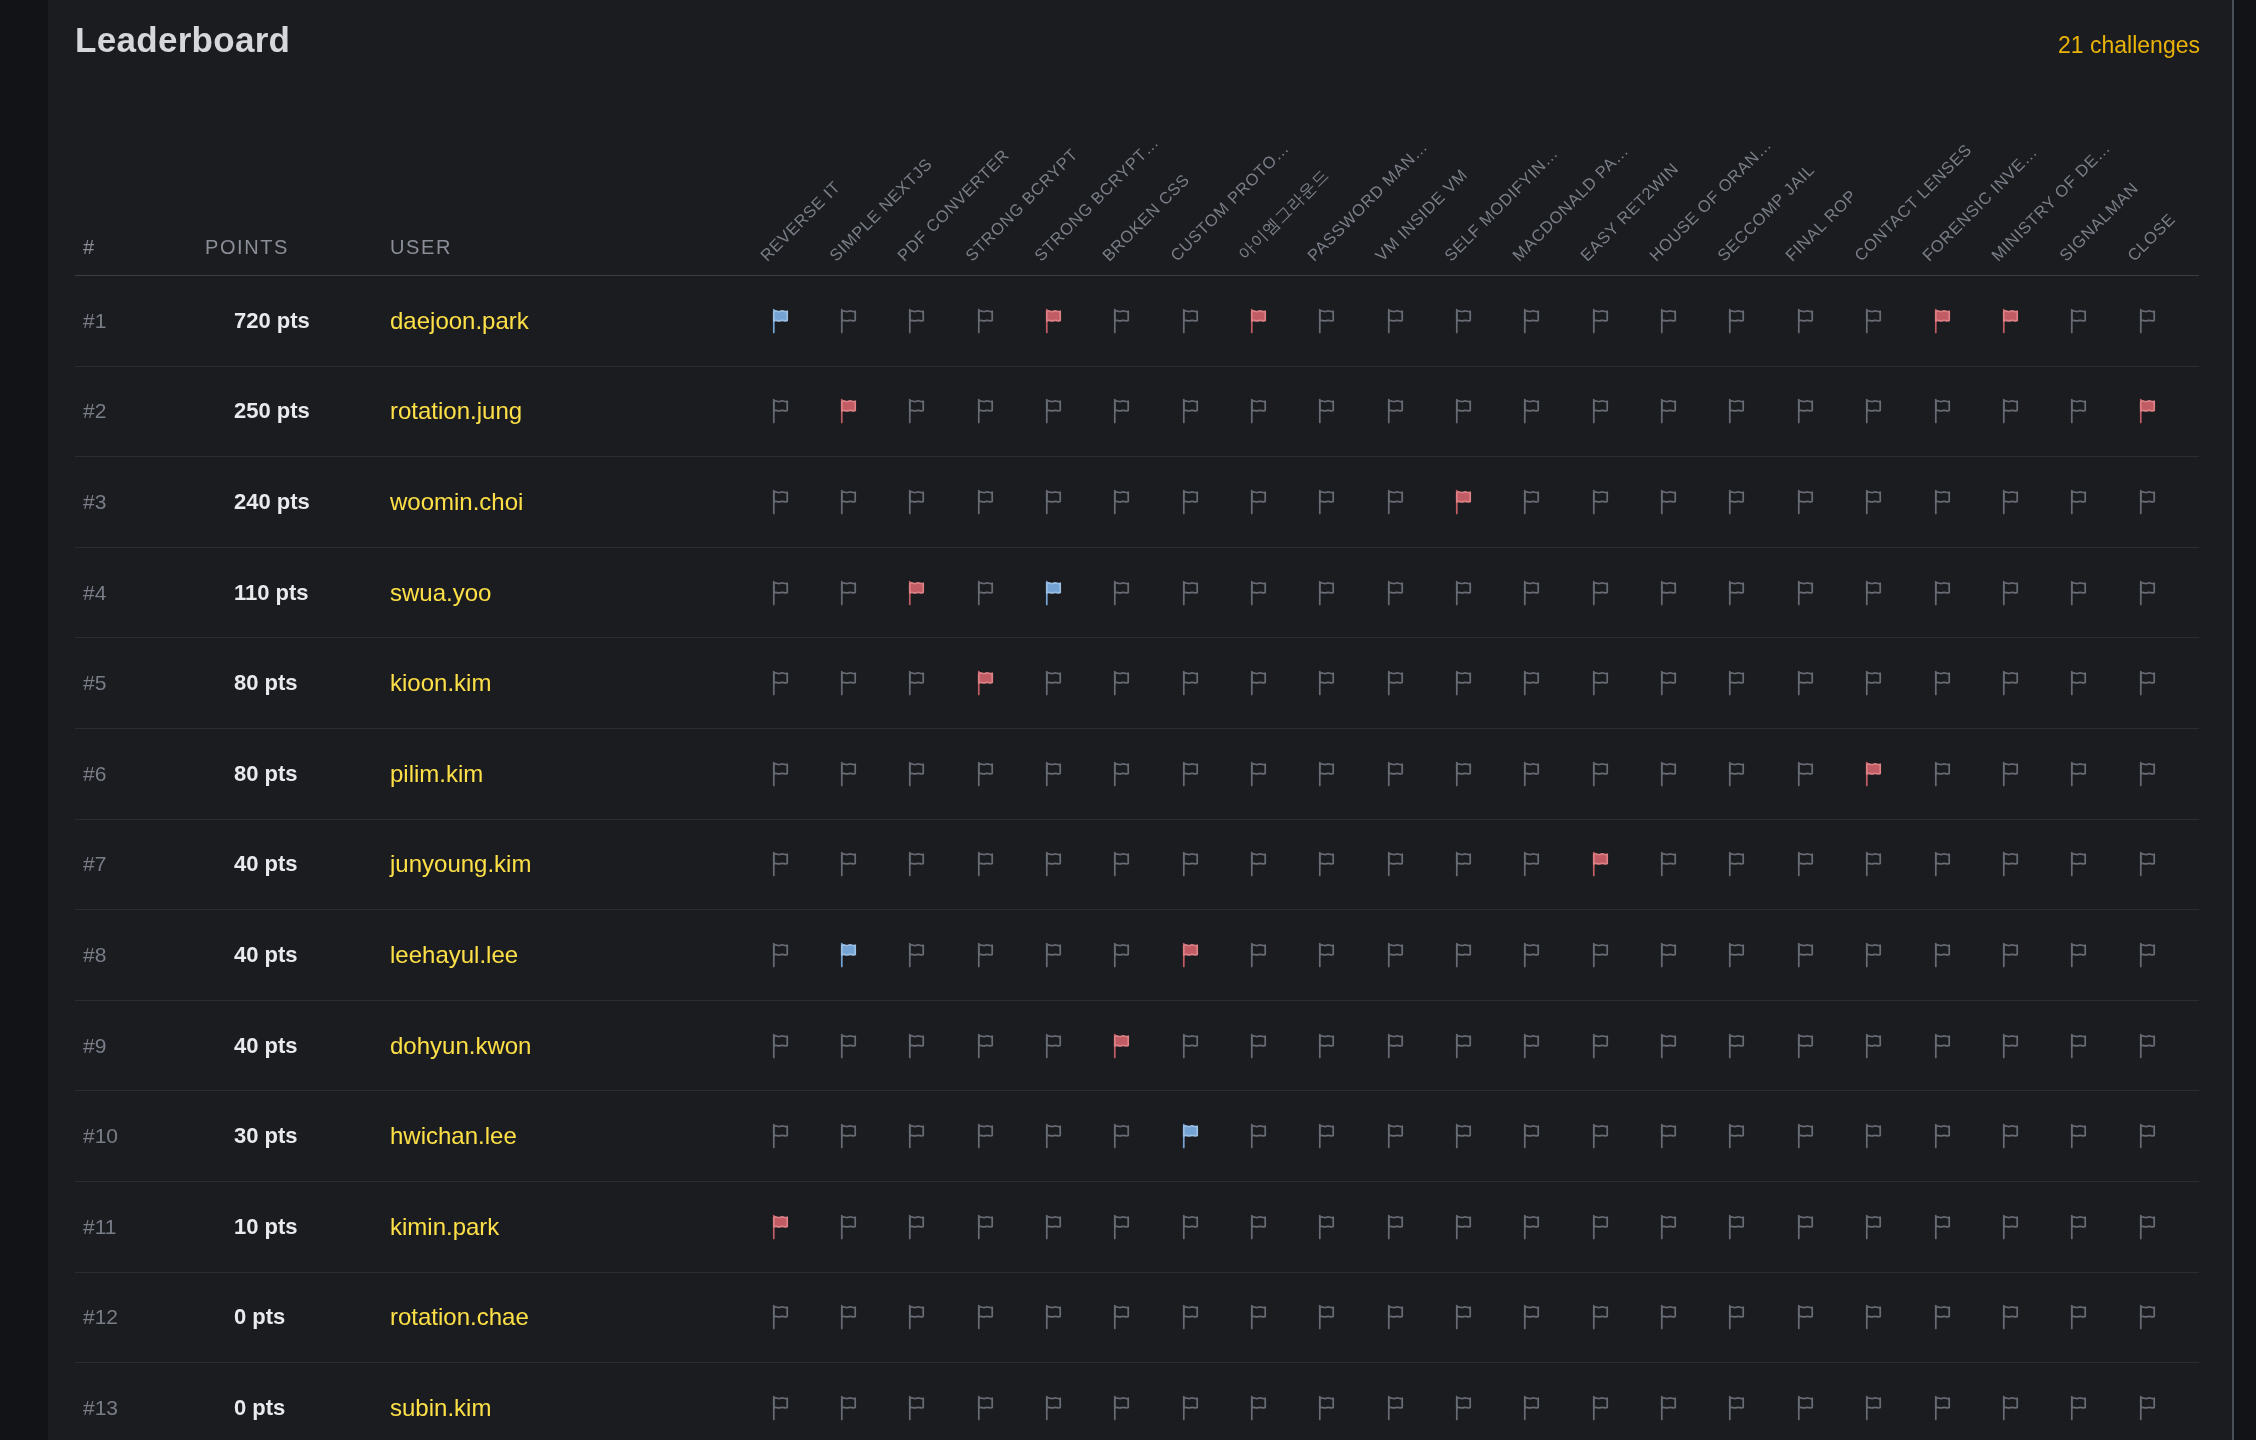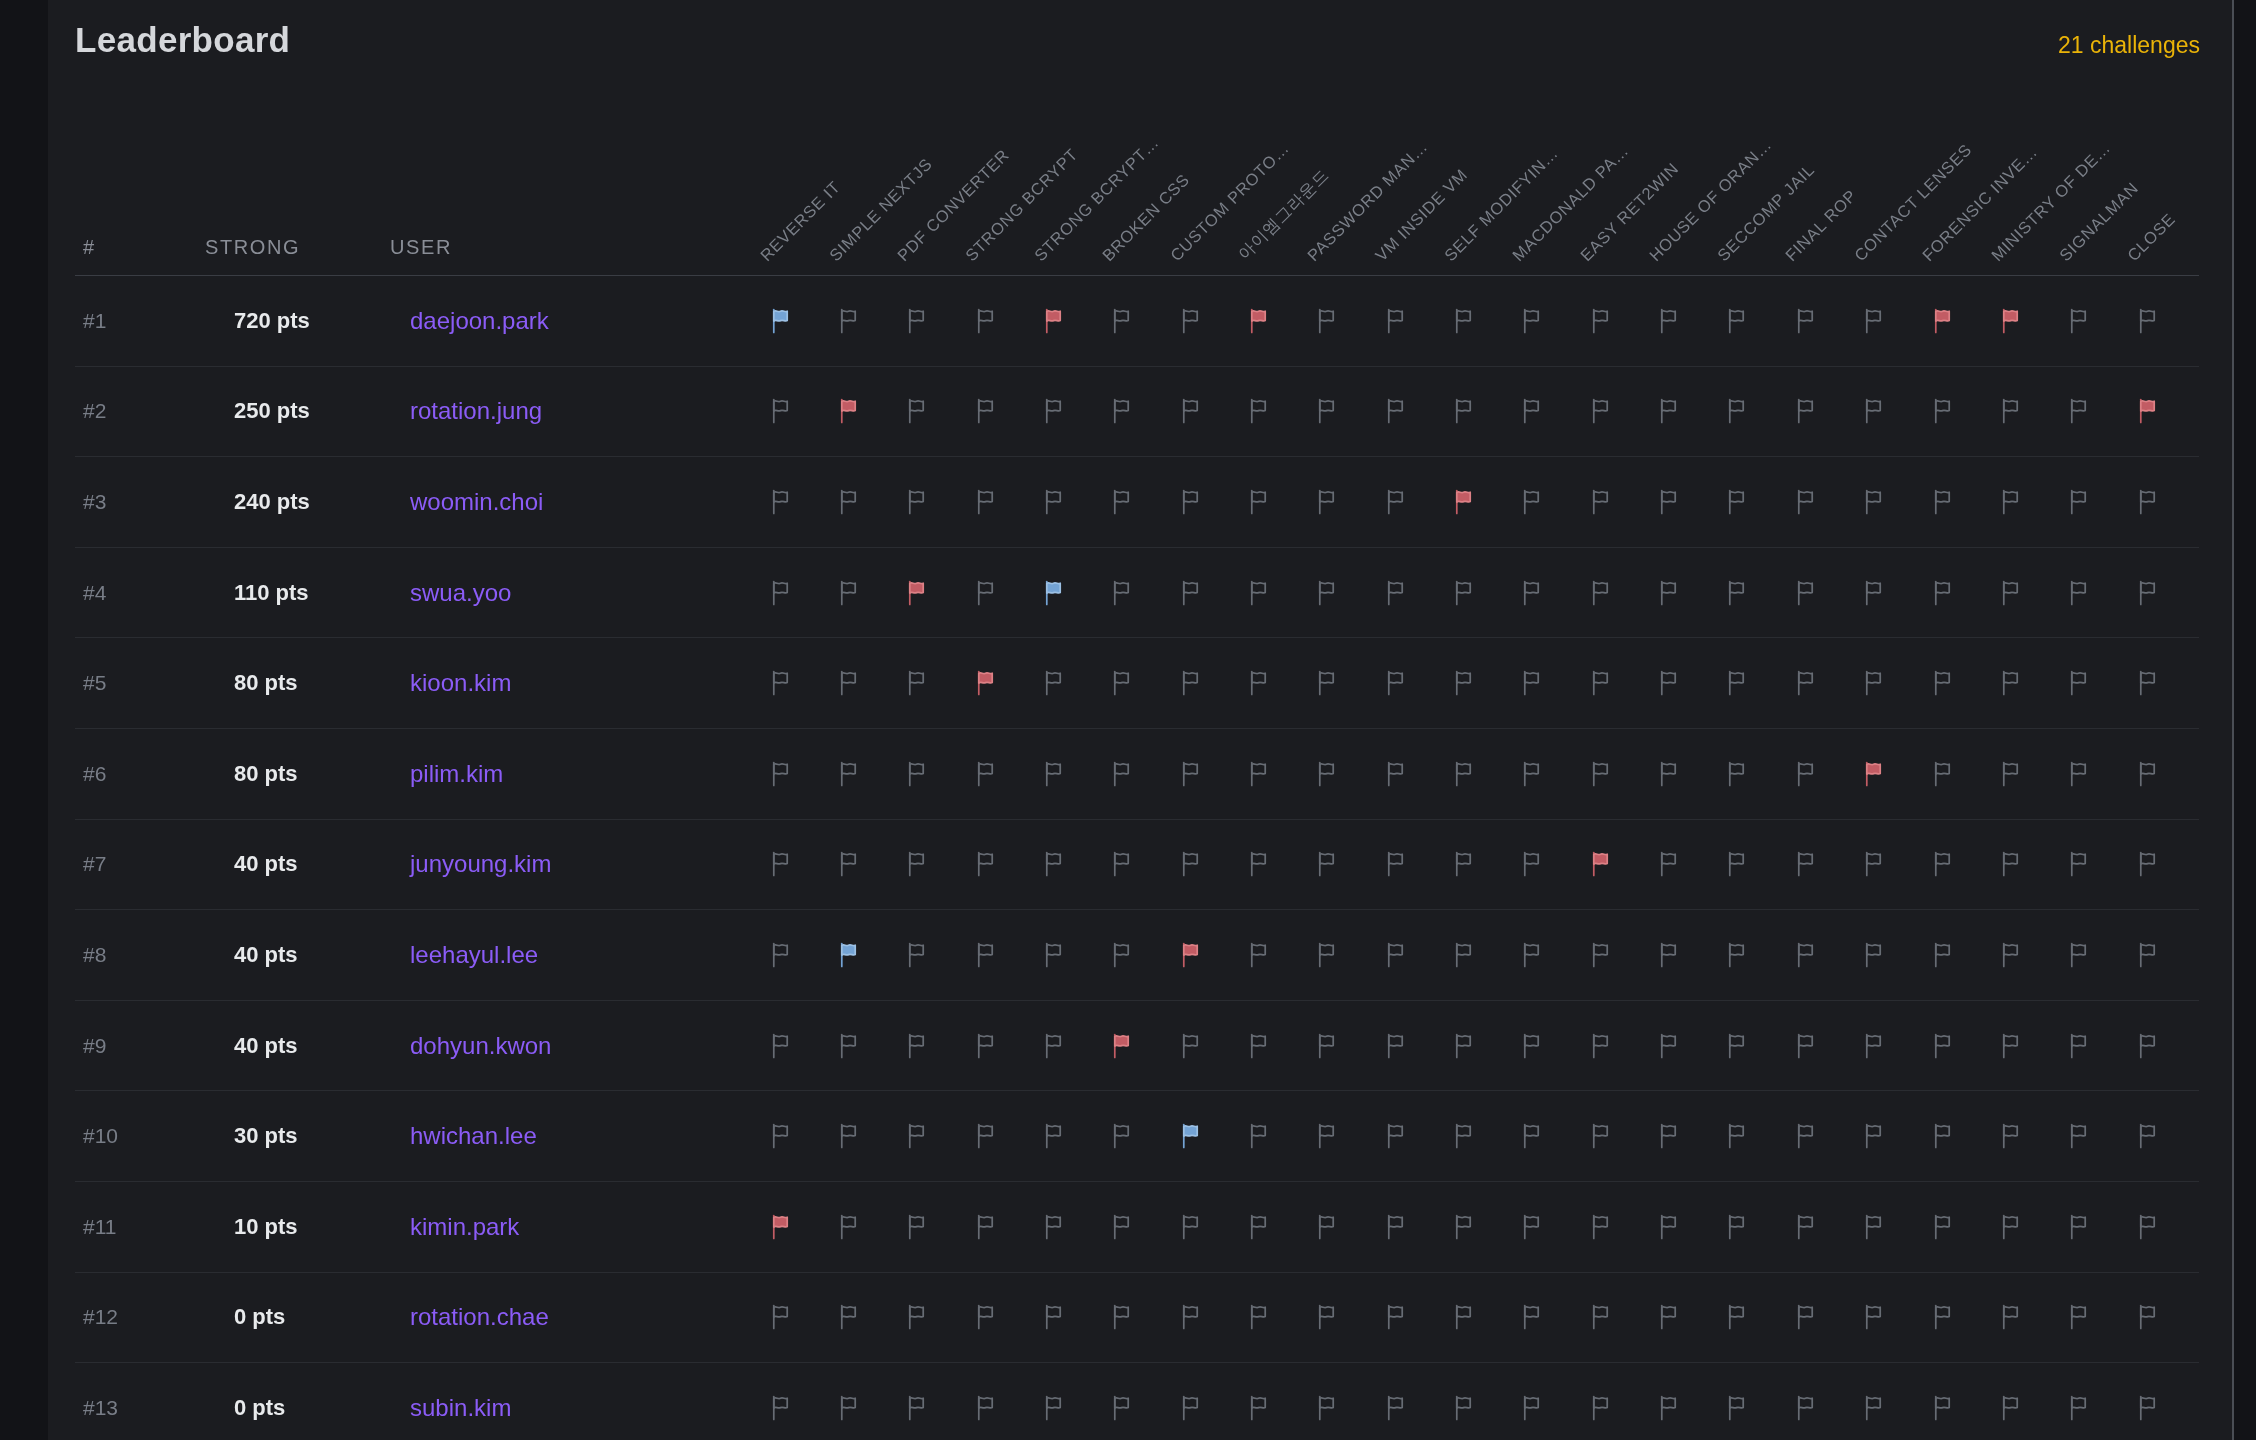--- a/index.html
+++ b/index.html
@@ -20,41 +20,41 @@
   .col-user   { left:315px; }
   .challenge-label { position:absolute; bottom:10px; white-space:nowrap; font-size:16.5px;
                      color:#7a7f88; letter-spacing:.7px; transform:rotate(-45deg);
                      transform-origin:0 100%; }
 
   .rows { position:absolute; left:27px; right:33px; top:276px; }
   .row { display:grid; grid-template-columns:130px 185px 356px repeat(21, 68.35px);
          height:90.6px; align-items:center; border-bottom:1px solid #2a2c31; }
   .cell-rank   { padding-left:8px; font-size:21px; color:#787d87; }
   .cell-points { font-size:22px; font-weight:700; color:#e8eaec;margin-left:29px; }
-  .cell-user   { font-size:24px; color:#8b5cf6;margin-left:20px; }
+  .cell-user   { font-size:24px; color:#fde047; }
   .cell-flag   { display:flex; justify-content:center; align-items:center; }
 
   .flag { width:23px; height:30px; }
   .flag path { stroke-width:1.8; stroke-linecap:round; stroke-linejoin:round; }
   .flag.none path  { stroke:var(--unsolved); fill:none; }
   .flag.red .pole  { stroke:var(--red); fill:none; }
   .flag.red .banner{ fill:var(--red); stroke:var(--red-edge); }
   .flag.blue .pole { stroke:var(--blue); fill:none; }
   .flag.blue .banner{ fill:var(--blue); stroke:var(--blue-edge); }
 </style>
 </head>
 <body>
 
 <div class="panel">
   <div class="page-title">Leaderboard</div>
   <div class="challenge-count">21 challenges</div>
 
   <div class="thead">
     <div class="col-label col-rank">#</div>
-    <div class="col-label col-points">STRONG</div>
+    <div class="col-label col-points">POINTS</div>
     <div class="col-label col-user">USER</div>
     <div>
         <div class="challenge-label" style="left: 695.2px;">REVERSE IT</div>
         <div class="challenge-label" style="left: 763.55px;">SIMPLE NEXTJS</div>
         <div class="challenge-label" style="left: 831.9px;">PDF CONVERTER</div>
         <div class="challenge-label" style="left: 900.25px;">STRONG BCRYPT</div>
         <div class="challenge-label" style="left: 968.6px;">STRONG BCRYPT…</div>
         <div class="challenge-label" style="left: 1036.95px;">BROKEN CSS</div>
         <div class="challenge-label" style="left: 1105.3px;">CUSTOM PROTO…</div>
         <div class="challenge-label" style="left: 1173.65px;">아이엠그라운드</div>

